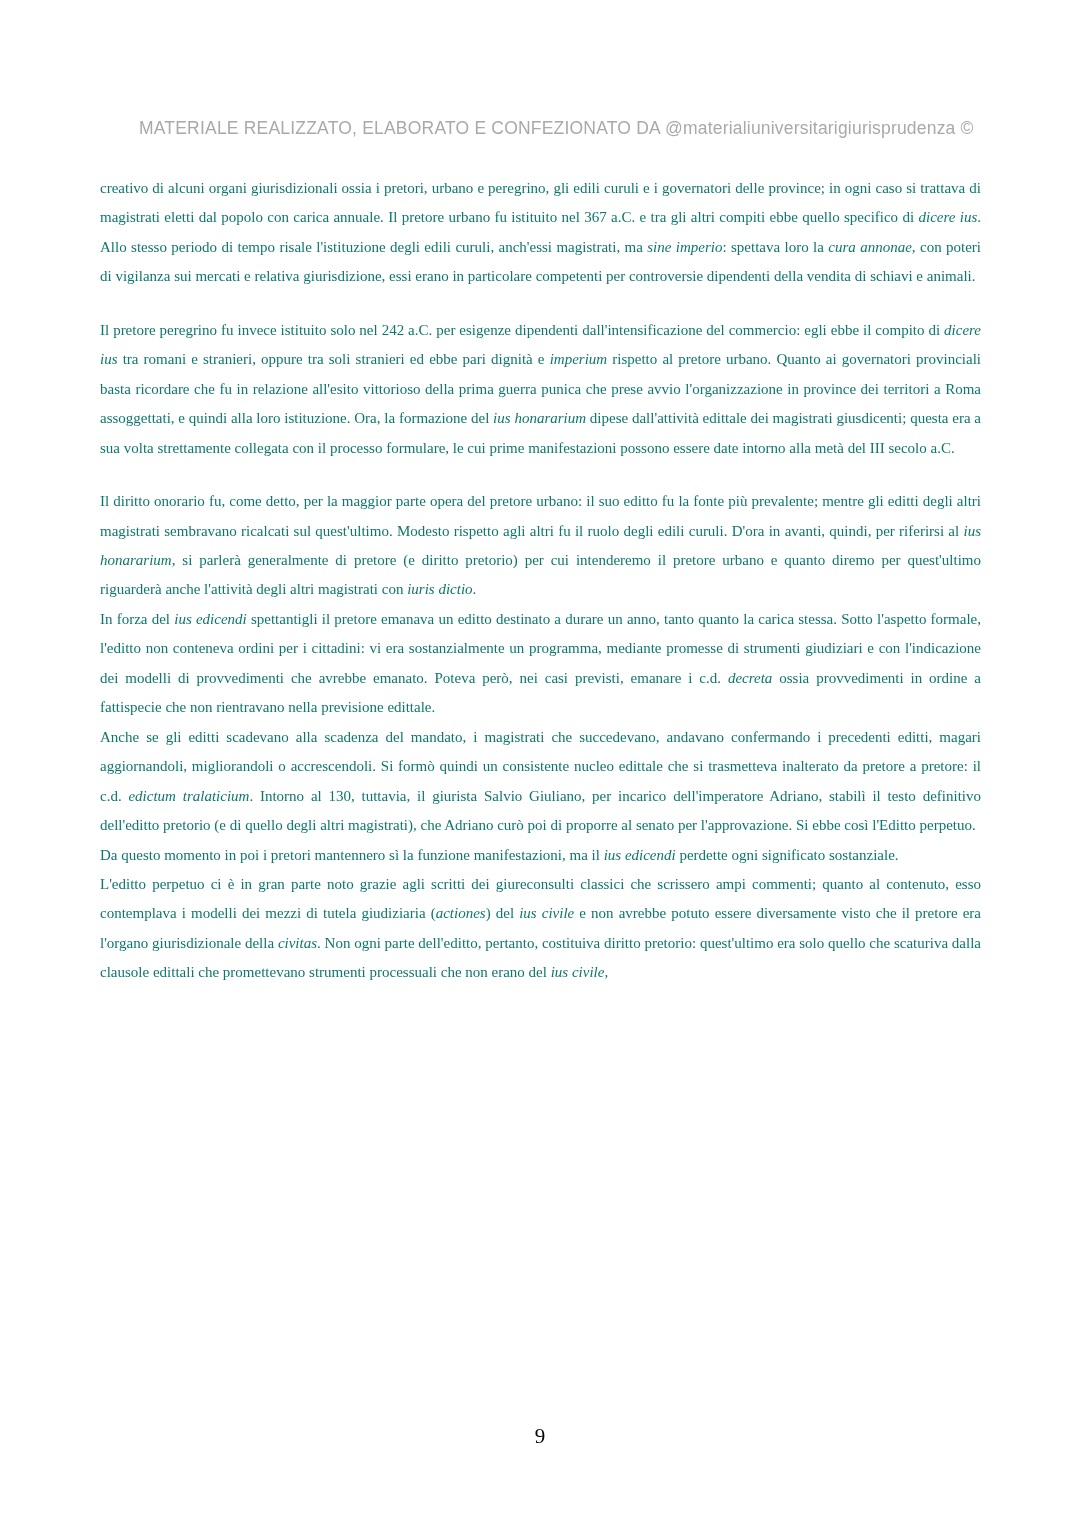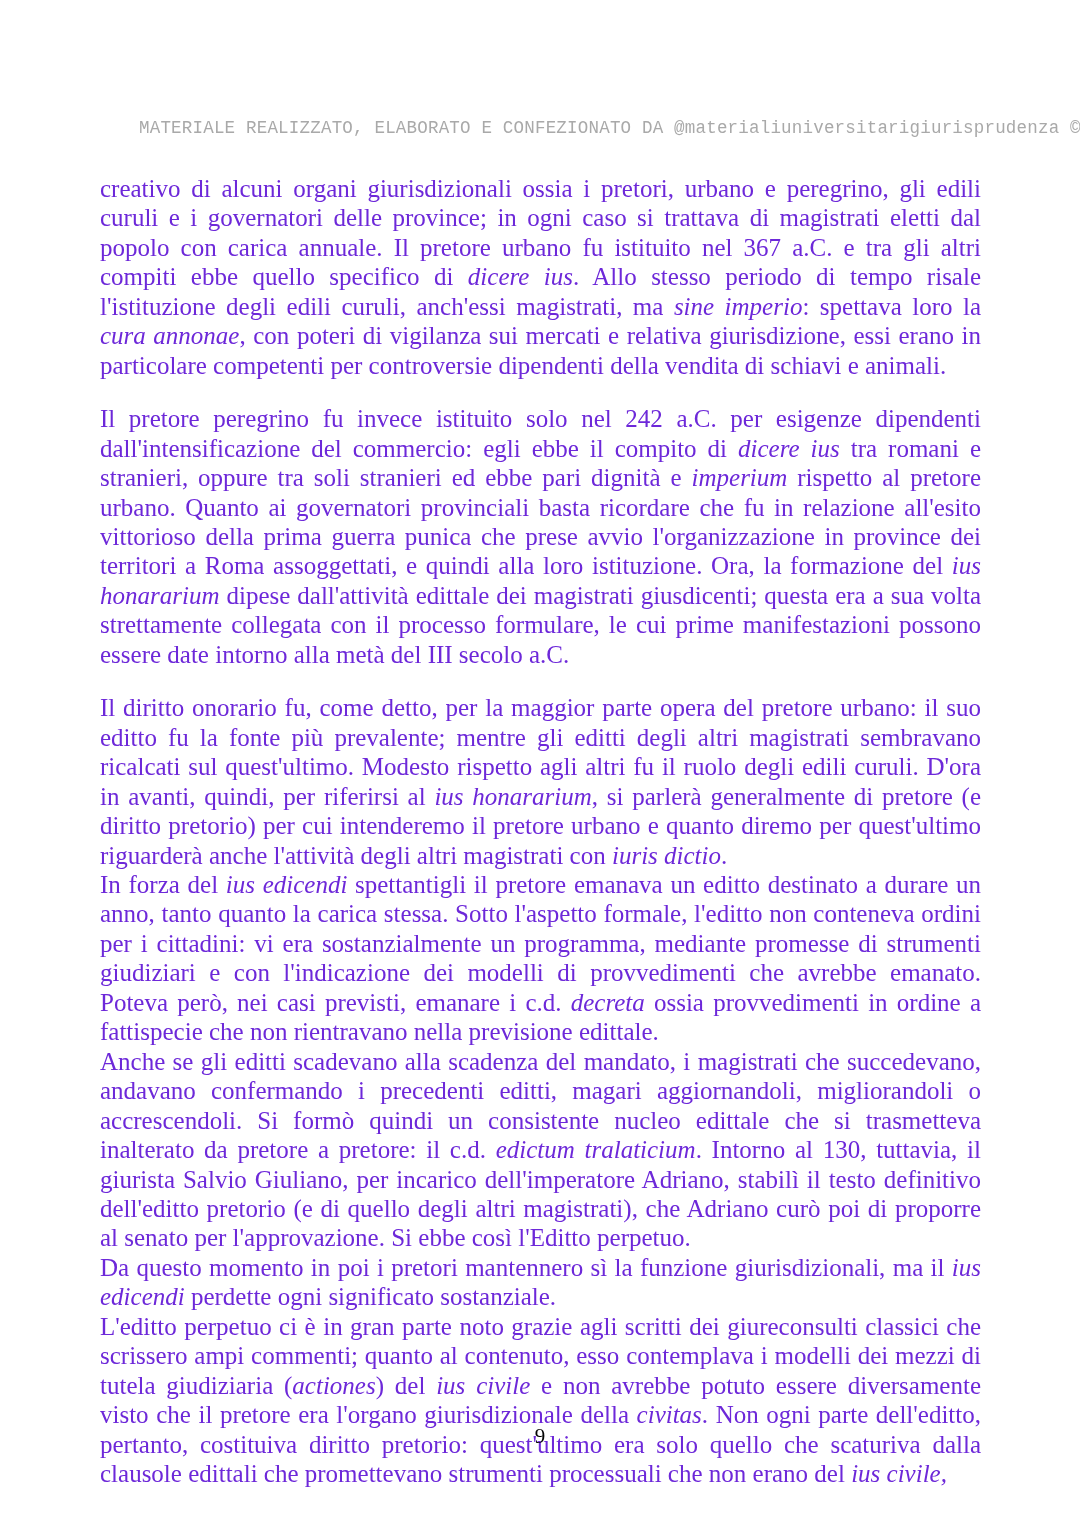--- a/index.html
+++ b/index.html
@@ -12,35 +12,35 @@
     width: 1080px;
     height: 1527px;
     background: #ffffff;
     overflow: hidden;
   }
   .watermark-header {
     position: absolute;
     left: 139px;
     top: 118px;
     width: 860px;
-    font-family: Liberation Mono, monospace;
+    font-family: Liberation Sans, sans-serif;
     font-size: 17.5px;
     letter-spacing: 0.2px;
     color: #a9a9a9;
     white-space: nowrap;
   }
   .doc-body {
     position: absolute;
     left: 100px;
     top: 174px;
     width: 881px;
     font-family: "Liberation Serif", serif;
-    font-size: 25px;
+    font-size: 15px;
     line-height: 29.45px;
-    color: #6d28d9;
+    color: #0f766e;
     text-align: justify;
   }
   p.para {
     margin: 0;
     padding: 0;
   }
   p.para.space-before {
     margin-top: 24px;
   }
   .it {
@@ -62,18 +62,18 @@
 
 <div class="page">
   <div class="watermark-header">MATERIALE REALIZZATO, ELABORATO E CONFEZIONATO DA @materialiuniversitarigiurisprudenza ©</div>
 
   <div class="doc-body">
       <p class="para"><span>creativo di alcuni organi giurisdizionali ossia i pretori, urbano e peregrino, gli edili curuli e i governatori delle province; in ogni caso si trattava di magistrati eletti dal popolo con carica annuale. Il pretore urbano fu istituito nel 367 a.C. e tra gli altri compiti ebbe quello specifico di </span><span class="it">dicere ius</span><span>. Allo stesso periodo di tempo risale l'istituzione degli edili curuli, anch'essi magistrati, ma </span><span class="it">sine imperio</span><span>: spettava loro la </span><span class="it">cura annonae</span><span>, con poteri di vigilanza sui mercati e relativa giurisdizione, essi erano in particolare competenti per controversie dipendenti della vendita di schiavi e animali.</span></p>
       <p class="para space-before"><span>Il pretore peregrino fu invece istituito solo nel 242 a.C. per esigenze dipendenti dall'intensificazione del commercio: egli ebbe il compito di </span><span class="it">dicere ius</span><span> tra romani e stranieri, oppure tra soli stranieri ed ebbe pari dignità e </span><span class="it">imperium</span><span> rispetto al pretore urbano. Quanto ai governatori provinciali basta ricordare che fu in relazione all'esito vittorioso della prima guerra punica che prese avvio l'organizzazione in province dei territori a Roma assoggettati, e quindi alla loro istituzione. Ora, la formazione del </span><span class="it">ius honararium</span><span> dipese dall'attività edittale dei magistrati giusdicenti; questa era a sua volta strettamente collegata con il processo formulare, le cui prime manifestazioni possono essere date intorno alla metà del III secolo a.C.</span></p>
       <p class="para space-before"><span>Il diritto onorario fu, come detto, per la maggior parte opera del pretore urbano: il suo editto fu la fonte più prevalente; mentre gli editti degli altri magistrati sembravano ricalcati sul quest'ultimo. Modesto rispetto agli altri fu il ruolo degli edili curuli. D'ora in avanti, quindi, per riferirsi al </span><span class="it">ius honararium</span><span>, si parlerà generalmente di pretore (e diritto pretorio) per cui intenderemo il pretore urbano e quanto diremo per quest'ultimo riguarderà anche l'attività degli altri magistrati con </span><span class="it">iuris dictio</span><span>.</span></p>
       <p class="para"><span>In forza del </span><span class="it">ius edicendi</span><span> spettantigli il pretore emanava un editto destinato a durare un anno, tanto quanto la carica stessa. Sotto l'aspetto formale, l'editto non conteneva ordini per i cittadini: vi era sostanzialmente un programma, mediante promesse di strumenti giudiziari e con l'indicazione dei modelli di provvedimenti che avrebbe emanato. Poteva però, nei casi previsti, emanare i c.d. </span><span class="it">decreta</span><span> ossia provvedimenti in ordine a fattispecie che non rientravano nella previsione edittale.</span></p>
       <p class="para"><span>Anche se gli editti scadevano alla scadenza del mandato, i magistrati che succedevano, andavano confermando i precedenti editti, magari aggiornandoli, migliorandoli o accrescendoli. Si formò quindi un consistente nucleo edittale che si trasmetteva inalterato da pretore a pretore: il c.d. </span><span class="it">edictum tralaticium</span><span>. Intorno al 130, tuttavia, il giurista Salvio Giuliano, per incarico dell'imperatore Adriano, stabilì il testo definitivo dell'editto pretorio (e di quello degli altri magistrati), che Adriano curò poi di proporre al senato per l'approvazione. Si ebbe così l'Editto perpetuo.</span></p>
-      <p class="para"><span>Da questo momento in poi i pretori mantennero sì la funzione giurisdizionali, ma il </span><span class="it">ius edicendi</span><span> perdette ogni significato sostanziale.</span></p>
+      <p class="para"><span>Da questo momento in poi i pretori mantennero sì la funzione manifestazioni, ma il </span><span class="it">ius edicendi</span><span> perdette ogni significato sostanziale.</span></p>
       <p class="para"><span>L'editto perpetuo ci è in gran parte noto grazie agli scritti dei giureconsulti classici che scrissero ampi commenti; quanto al contenuto, esso contemplava i modelli dei mezzi di tutela giudiziaria (</span><span class="it">actiones</span><span>) del </span><span class="it">ius civile</span><span> e non avrebbe potuto essere diversamente visto che il pretore era l'organo giurisdizionale della </span><span class="it">civitas</span><span>. Non ogni parte dell'editto, pertanto, costituiva diritto pretorio: quest'ultimo era solo quello che scaturiva dalla clausole edittali che promettevano strumenti processuali che non erano del </span><span class="it">ius civile,</span></p>
     </div>
 
   <div class="page-number">9</div>
 </div>
 
 </body></html>

